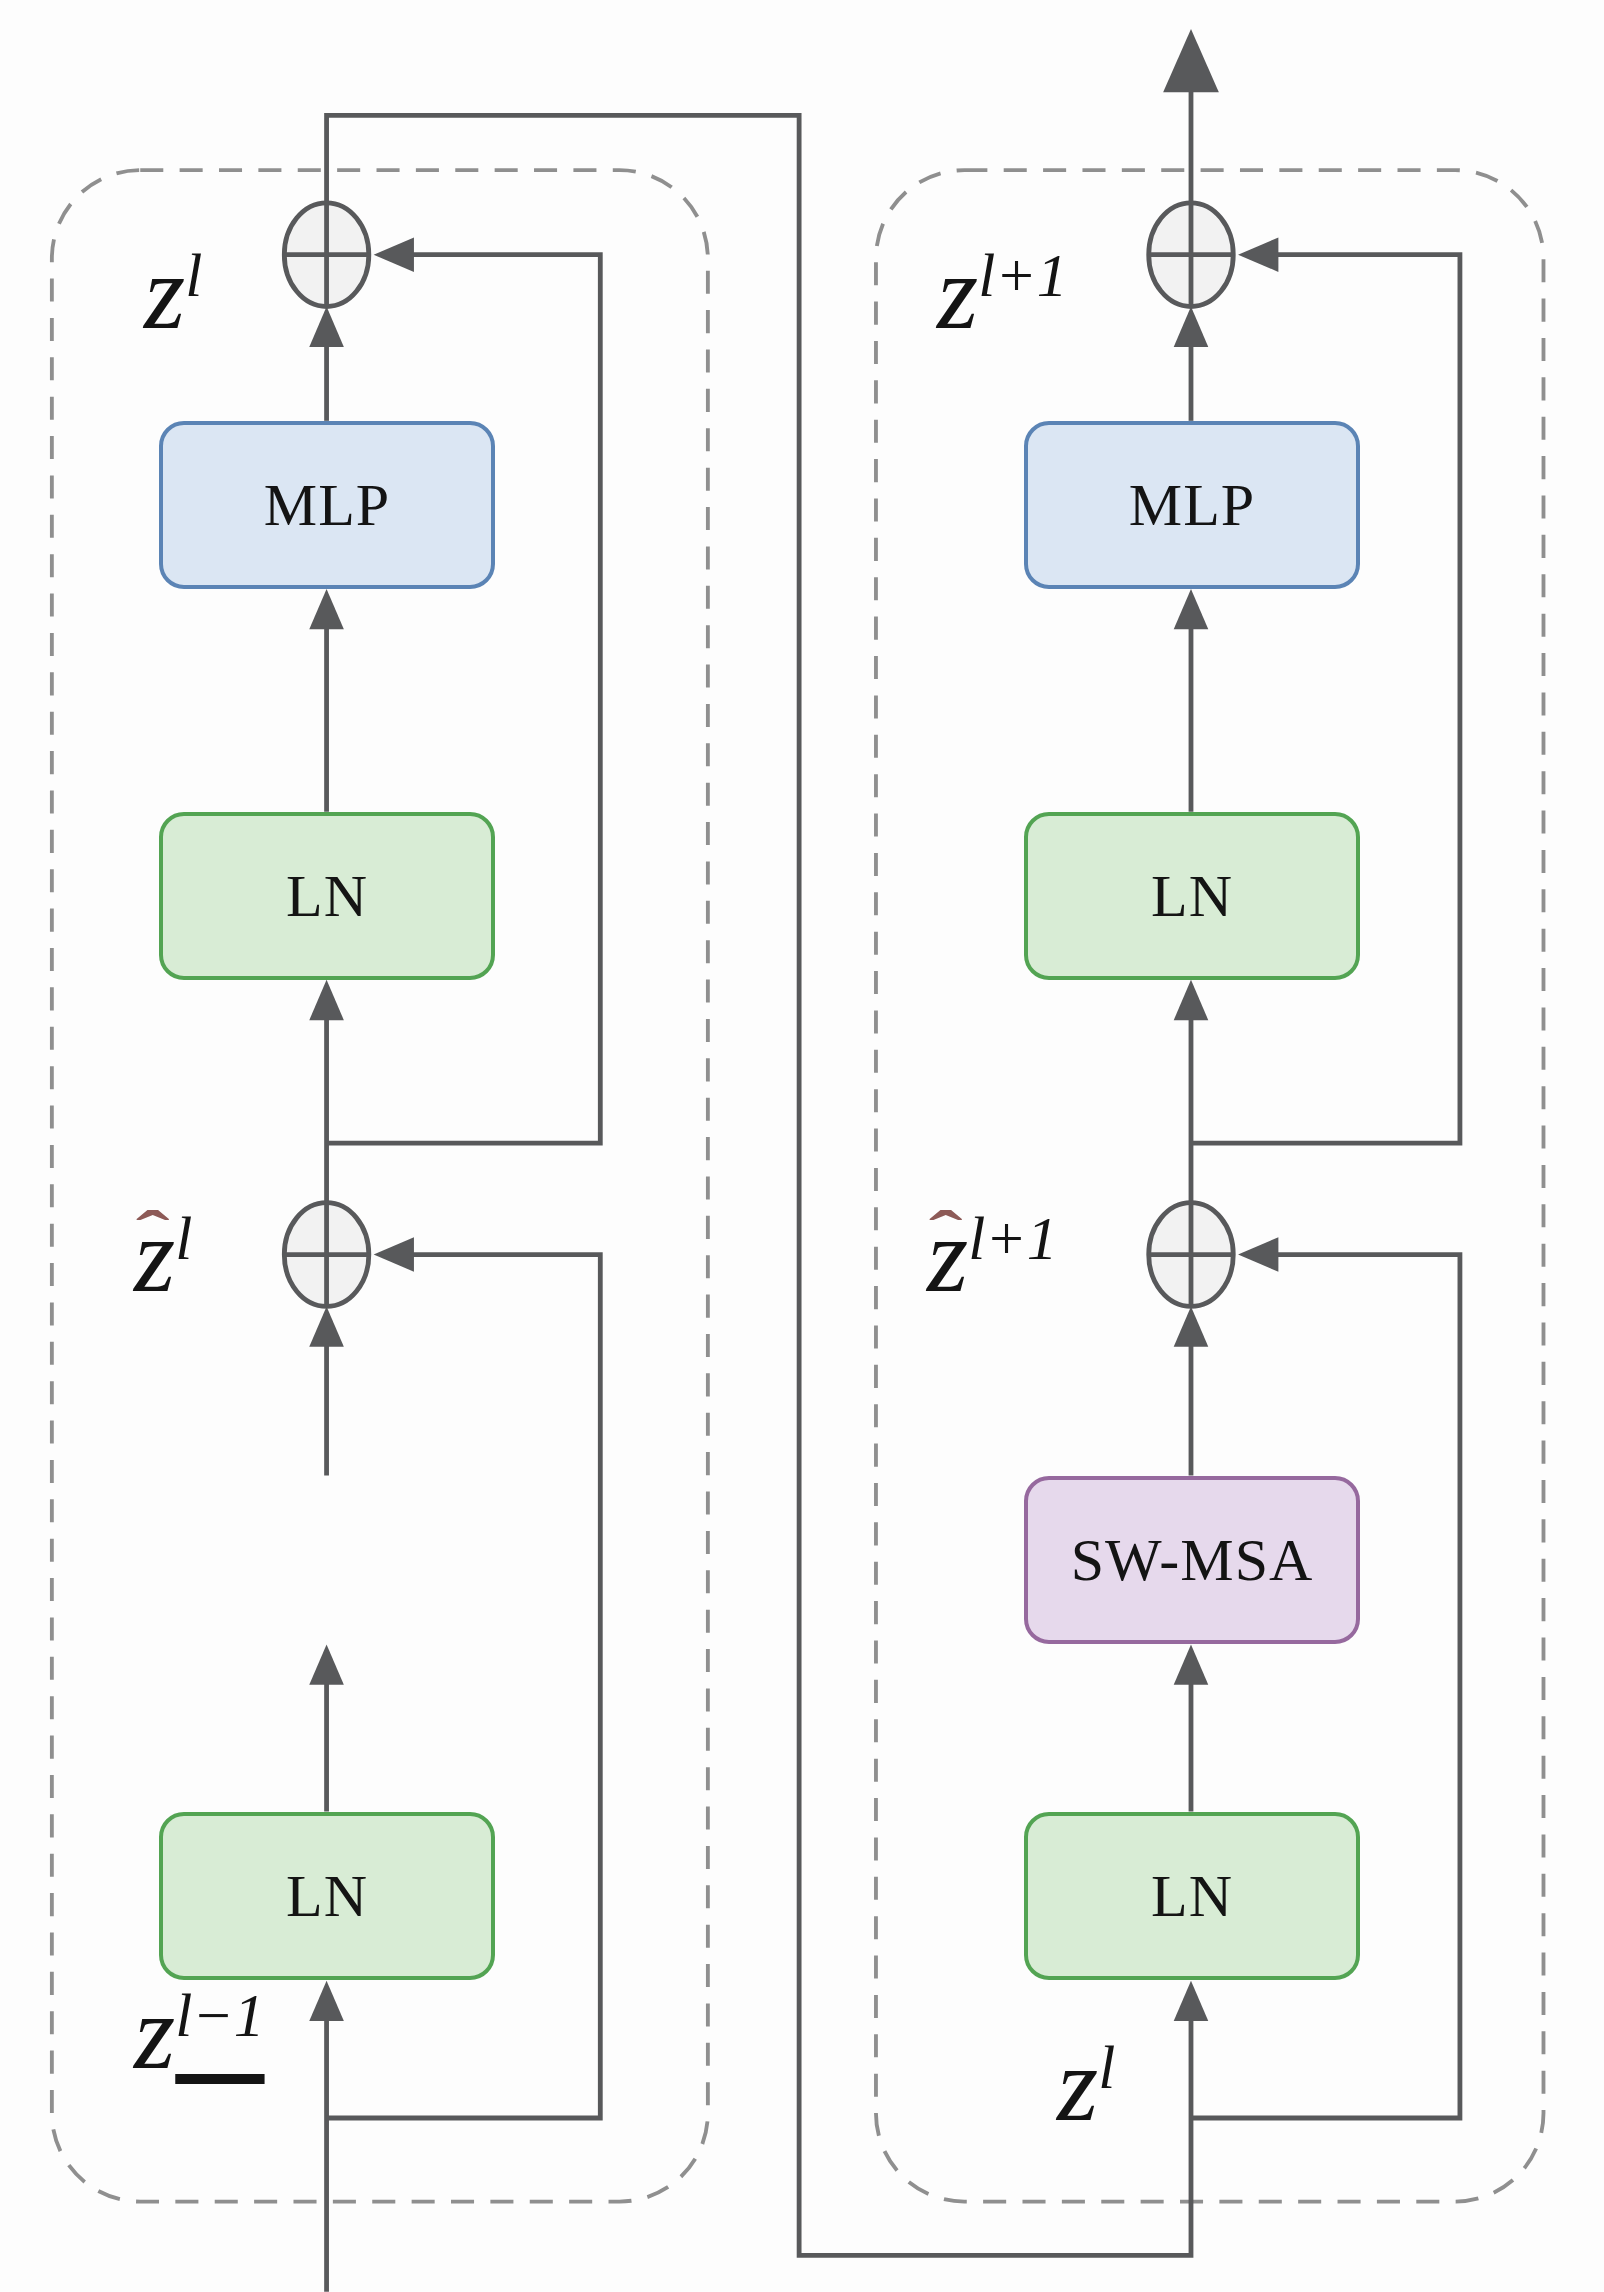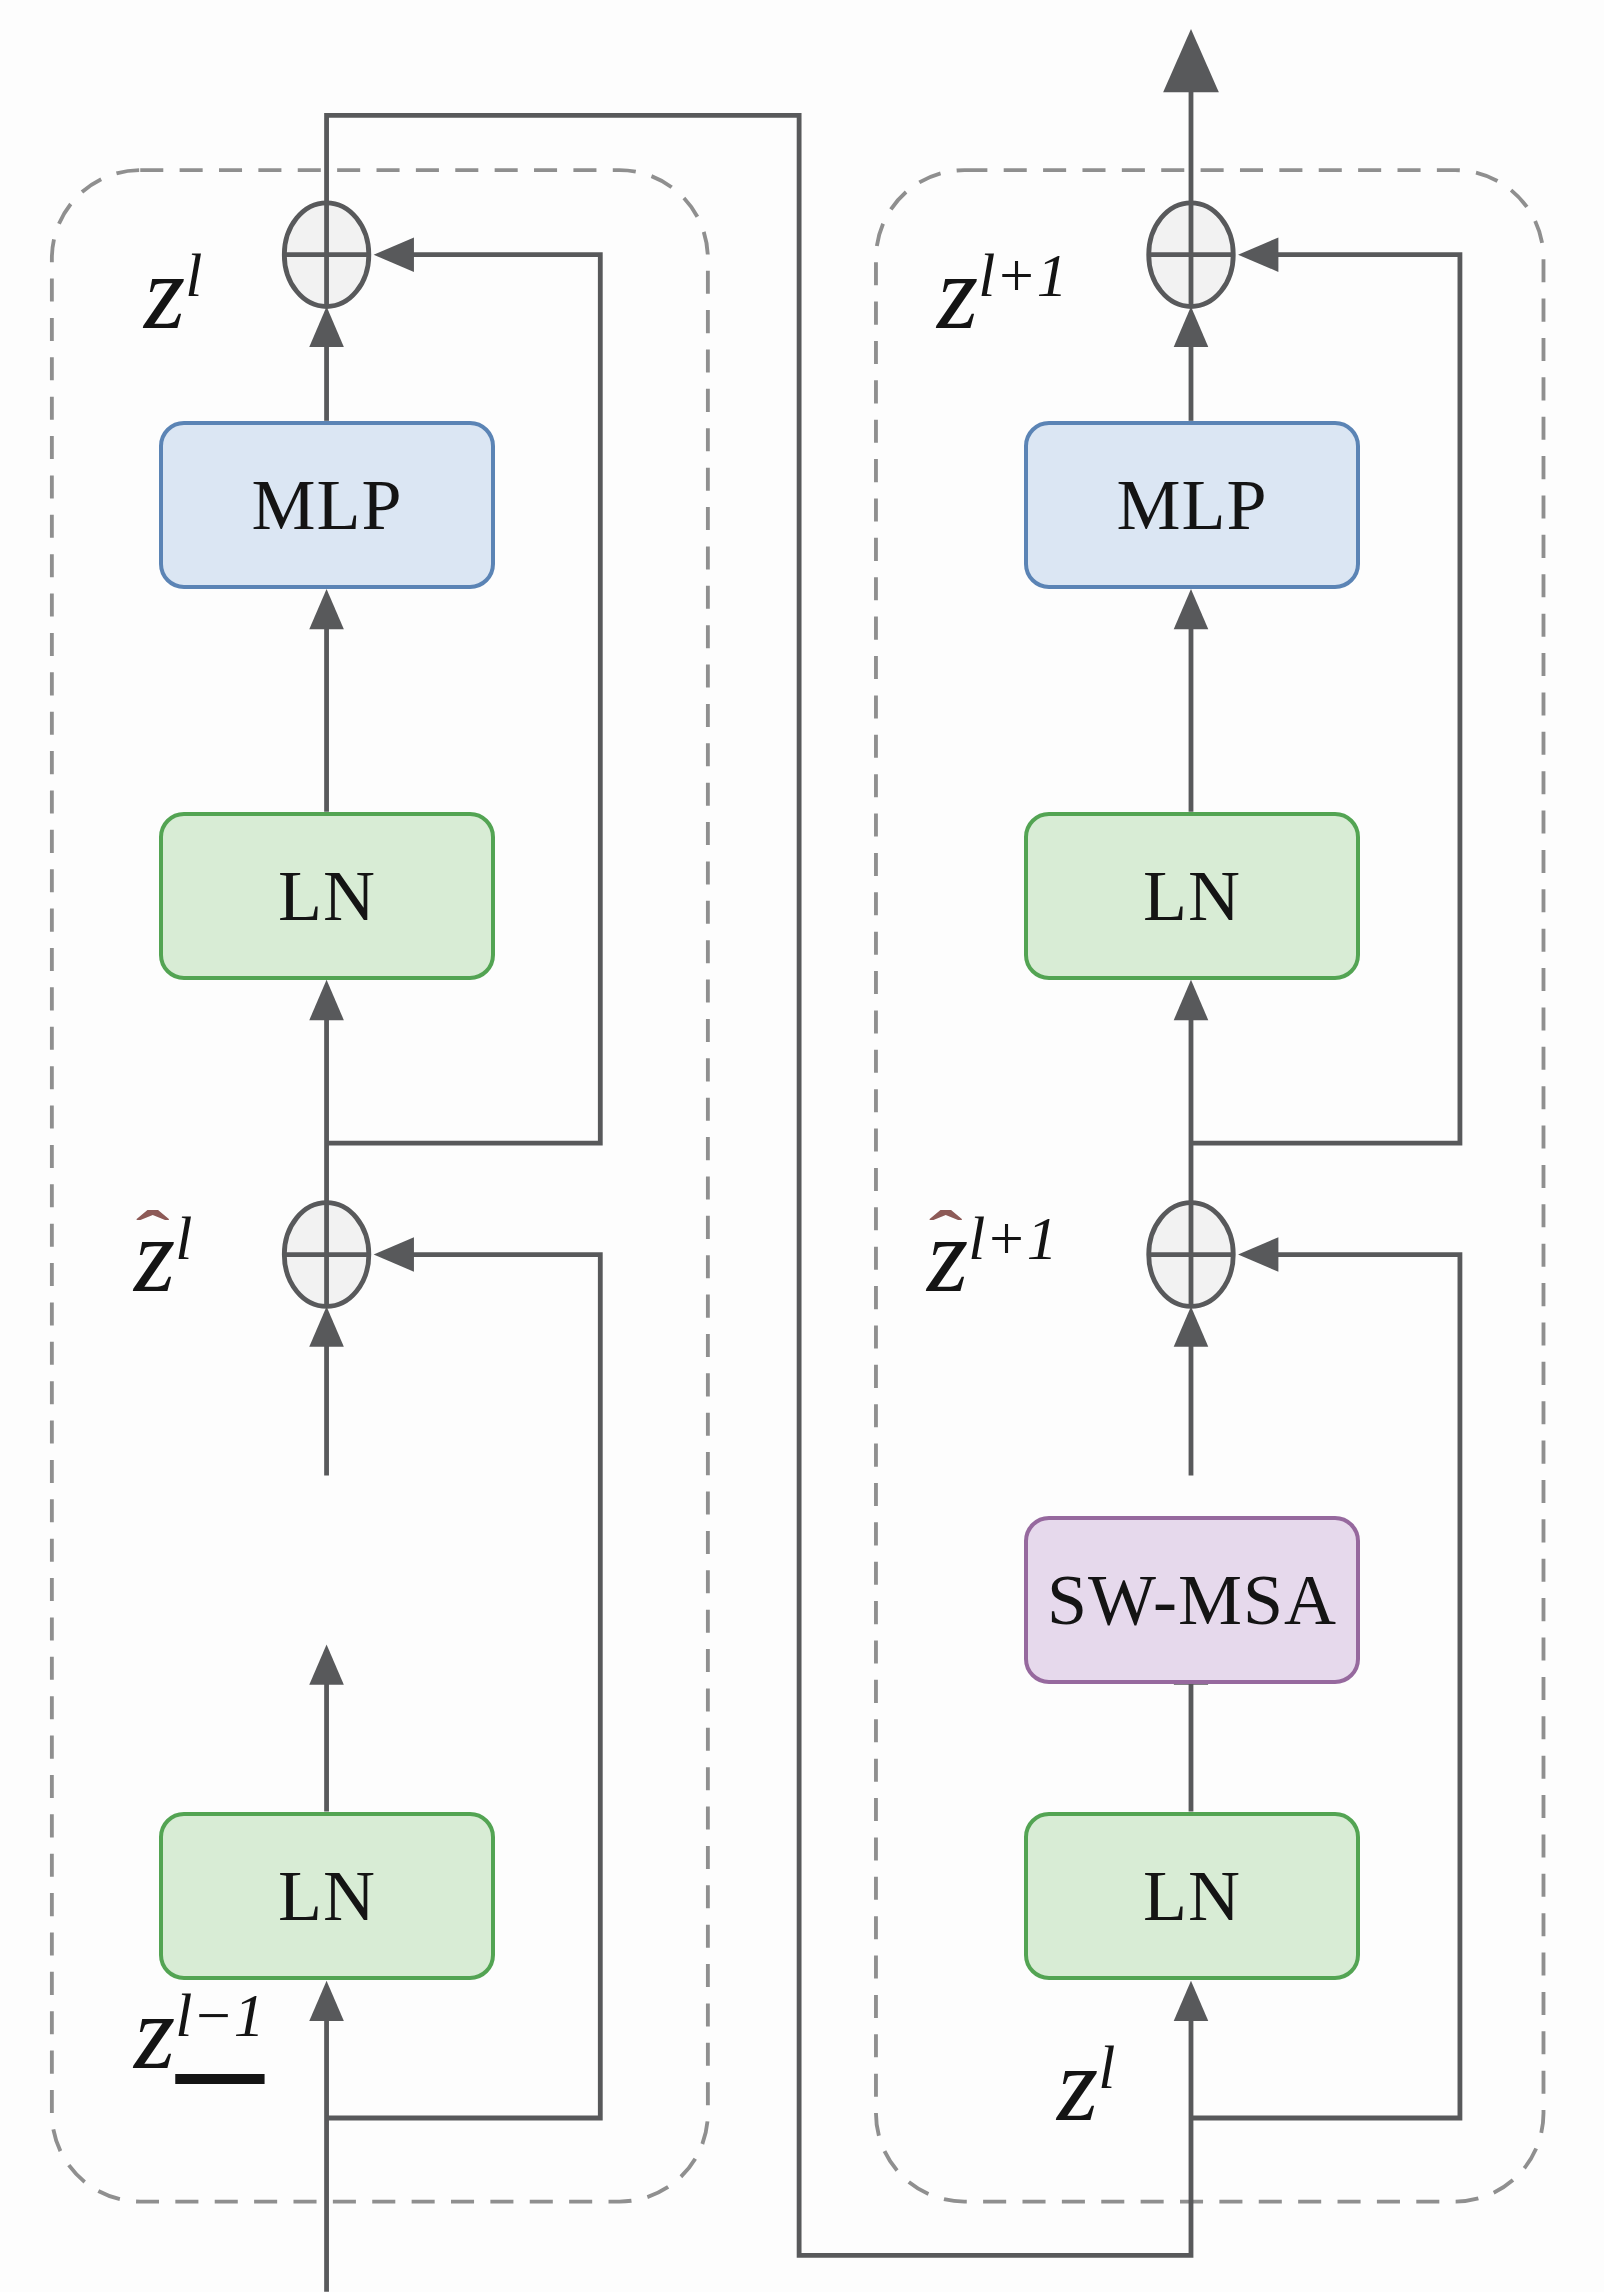--- a/index.html
+++ b/index.html
@@ -6,21 +6,21 @@
   #stage{position:relative;width:1604px;height:2292px;background:#fdfdfd;overflow:hidden;
          font-family:"Liberation Serif",serif;}
   svg{position:absolute;left:0;top:0;}
   .outline{fill:none;stroke:var(--dash,#8f8f8f);stroke-width:4;stroke-dasharray:24 17;}
   .wire{fill:none;stroke:var(--line,#58595b);stroke-width:5;stroke-linejoin:miter;stroke-linecap:butt;}
   .arrow{fill:var(--line,#58595b);stroke:none;}
   .add-ellipse{fill:var(--add_fill,#f2f2f2);stroke:var(--line,#58595b);stroke-width:5;}
   .add-cross{stroke:var(--line,#58595b);stroke-width:5;}
   .box{position:absolute;width:336px;height:168px;box-sizing:border-box;border:4.8px solid;
        border-radius:25px;display:flex;align-items:center;justify-content:center;
-       font-size:72px;color:var(--text,#161616);letter-spacing:1px;}
+       font-size:60px;color:var(--text,#161616);letter-spacing:1px;}
   .box.mlp{background:var(--mlp_fill,#dbe6f3);border-color:var(--mlp_stroke,#5b84b5);}
   .box.ln{background:var(--ln_fill,#d8ecd5);border-color:var(--ln_stroke,#53a453);text-align:right;}
   .box.msa{background:var(--msa_fill,#e6d9ec);border-color:var(--msa_stroke,#96699e);}
   .mathlabel{position:absolute;font-style:italic;font-size:106px;line-height:1;
              color:var(--text,#141414);white-space:nowrap;text-align:right;}
   .mathlabel sup{font-size:0.58em;font-style:italic;vertical-align:0.52em;line-height:0;}
   .zwrap{position:relative;display:inline-block;}
   .hat{position:absolute;left:0.13em;top:-0.02em;font-size:0.6em;font-style:normal;
        font-weight:bold;color:var(--hat,#8d5a57);transform:scaleX(1.6);transform-origin:center;}
 </style>
@@ -102,21 +102,21 @@
       <line class="add-cross" x1="1240" y1="1252" x2="1240" y2="1360"></line>
     </g>
   </svg>
 
   <div class="box mlp" style="left:159px;top:421px;">MLP</div>
   <div class="box ln" style="left:159px;top:812px;">LN</div>
   <div class="box ln" style="left:159px;top:1812px;">LN</div>
 
   <div class="box mlp" style="left:1024px;top:421px;">MLP</div>
   <div class="box ln" style="left:1024px;top:812px;">LN</div>
-  <div class="box msa" style="left:1024px;top:1476px;margin-top:40px;">SW-MSA</div>
+  <div class="box msa" style="left:1024px;top:1476px;">SW-MSA</div>
   <div class="box ln" style="left:1024px;top:1812px;">LN</div>
 
   <div class="mathlabel" style="left:144px;top:240px;"><span class="zwrap"><span>z</span></span><sup>l</sup></div>
 
   <div class="mathlabel" style="left:134px;top:1203px;"><span class="zwrap"><span class="hat">ˆ</span><span>z</span></span><sup>l</sup></div>
 
   <div class="mathlabel" style="left:134px;top:1980px;text-decoration:underline;"><span class="zwrap"><span>z</span></span><sup>l−1</sup></div>
 
   <div class="mathlabel" style="left:937px;top:240px;"><span class="zwrap"><span>z</span></span><sup>l+1</sup></div>
 

